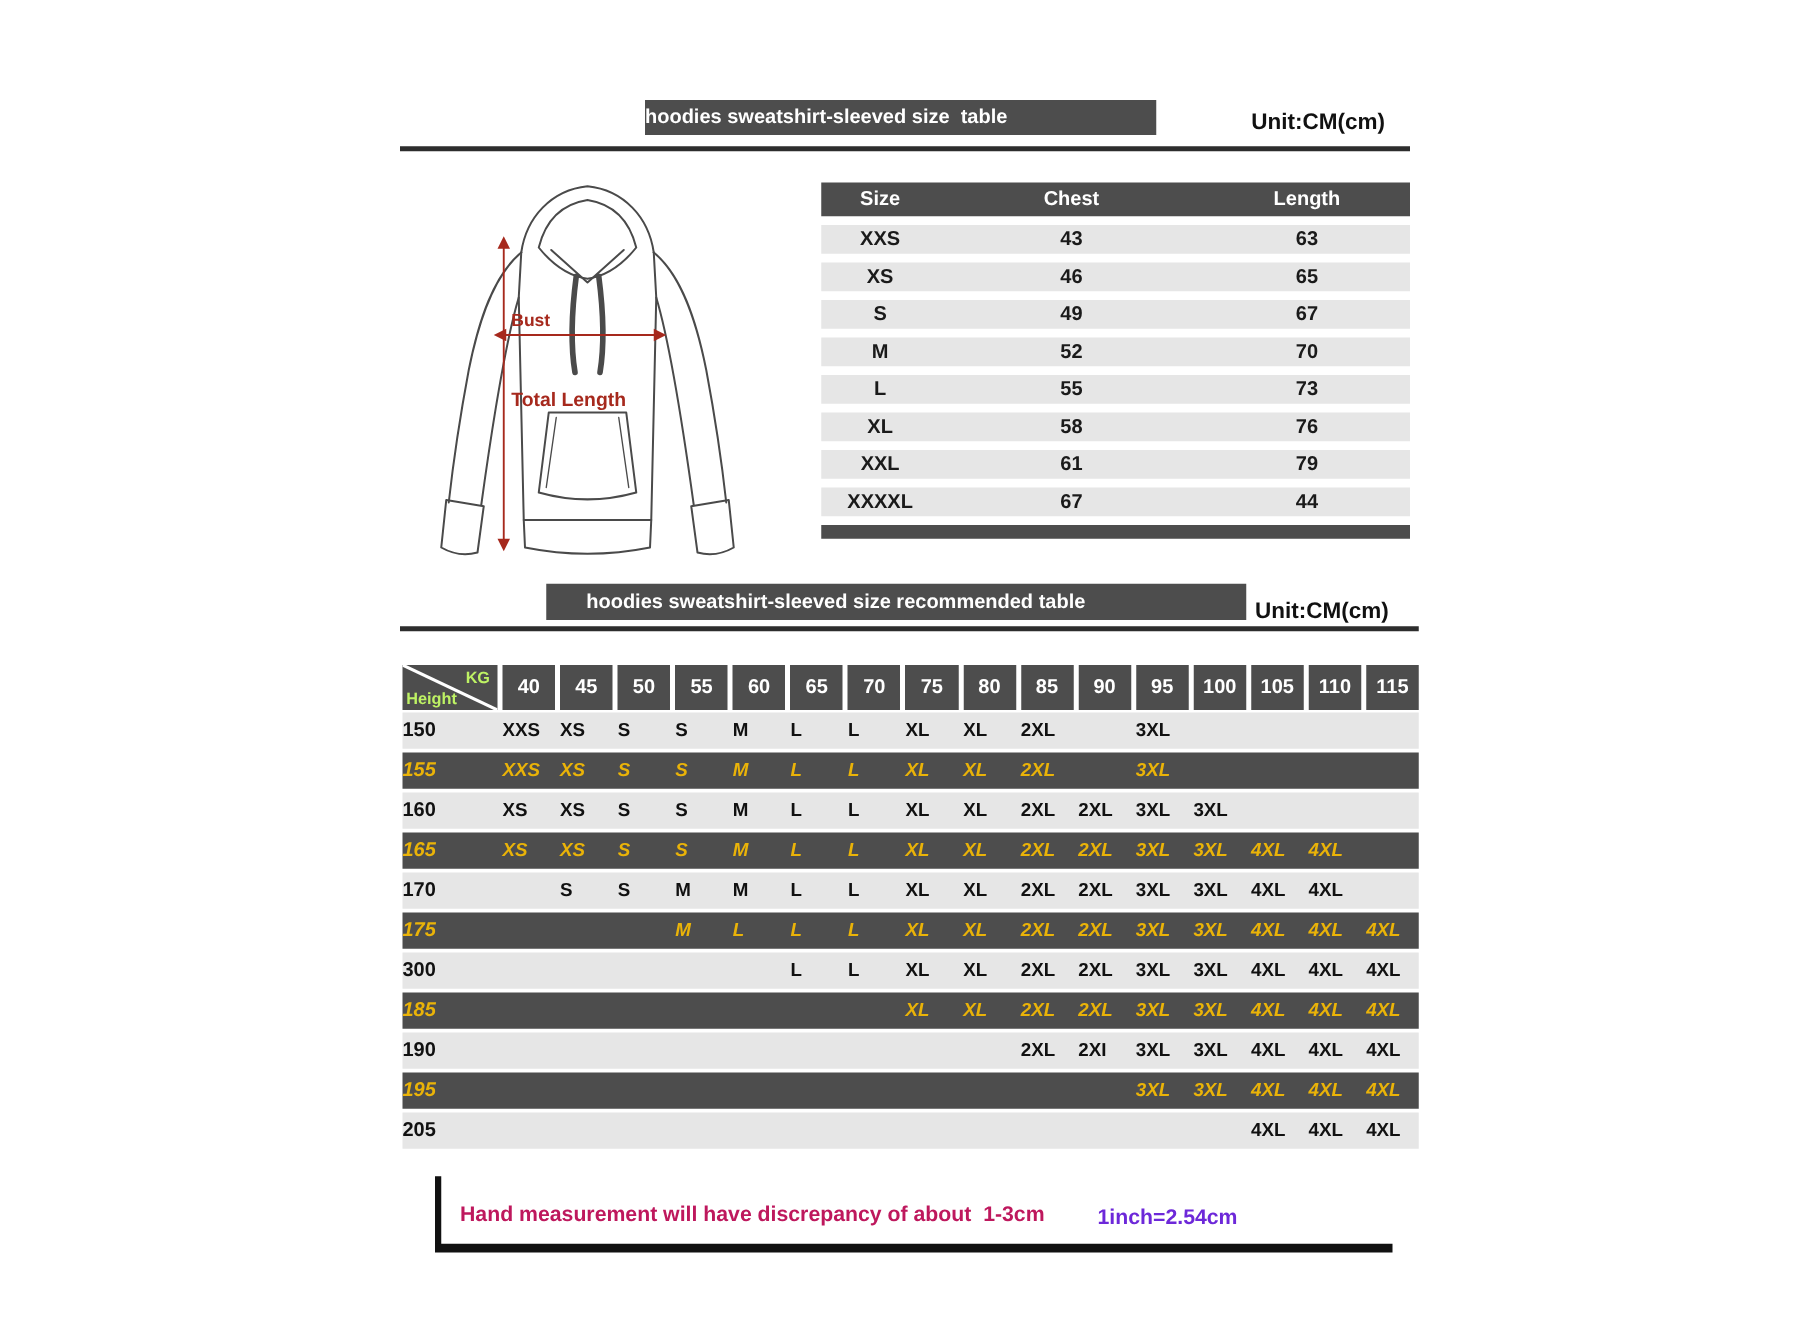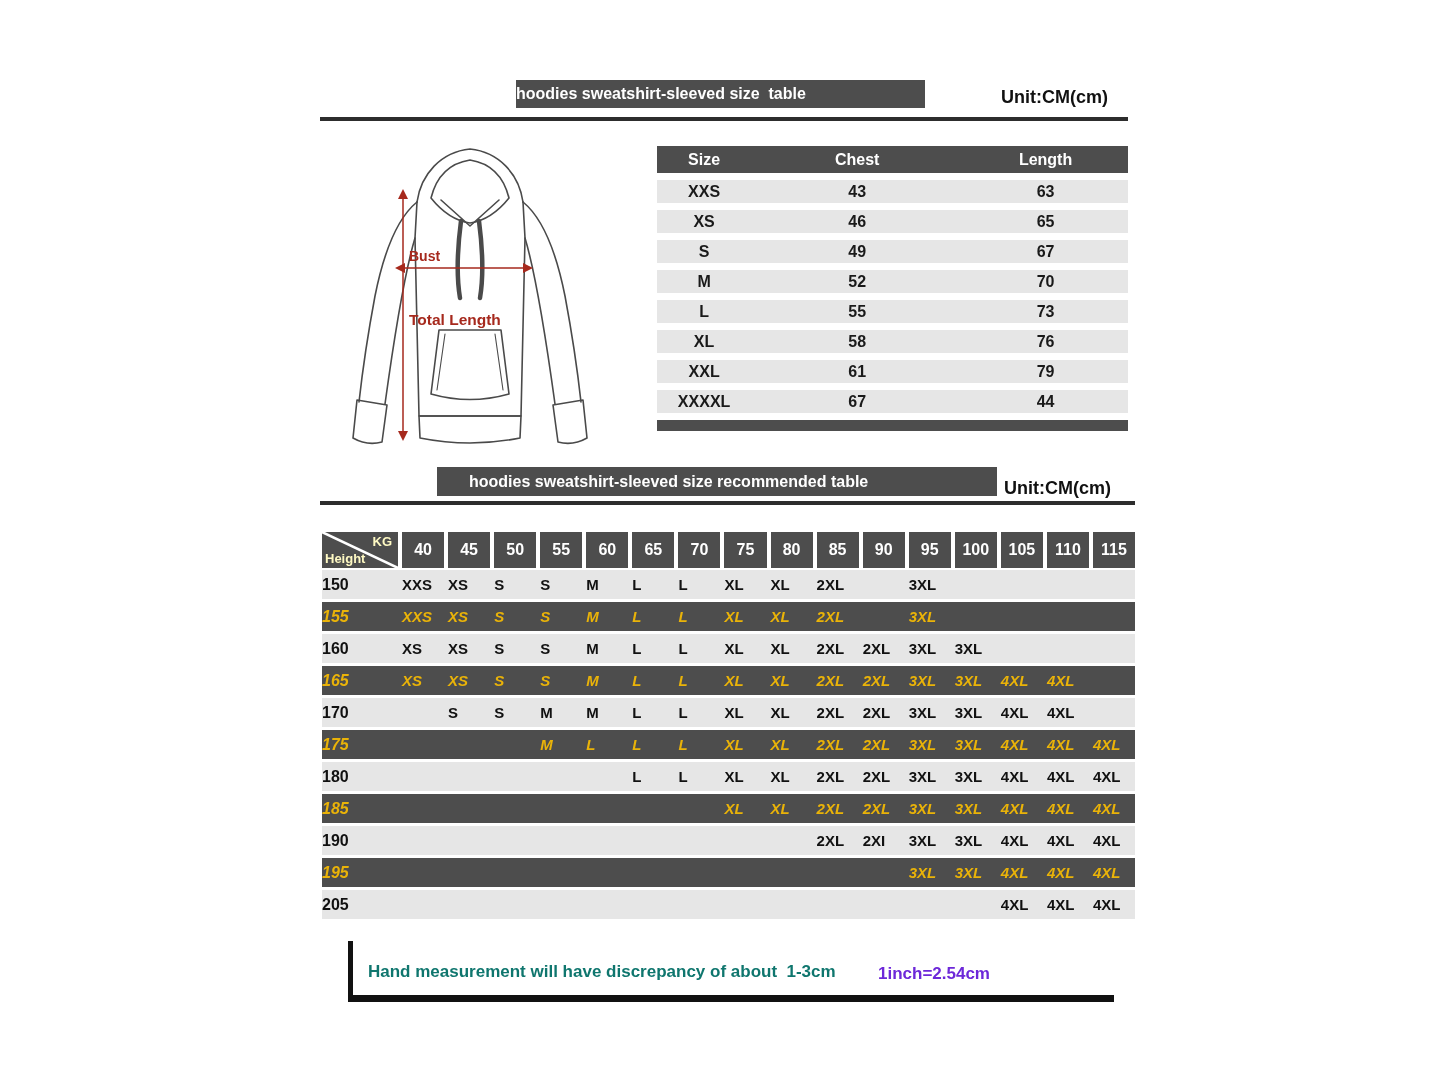--- a/index.html
+++ b/index.html
@@ -54,37 +54,37 @@
   
   .matrix { position:absolute; left:322px; top:532px; width:813px; }
   .m-header {
     display:grid; grid-template-columns:76px repeat(16,1fr);
     column-gap:4px; height:36px; margin-bottom:2px;
   }
   .wbox {
     background:var(--bar-dark,#4d4d4d); color:#fff; font-weight:bold; font-size:16px;
     display:flex; align-items:center; justify-content:center;
   }
-  .corner { position:relative; background:var(--bar-dark,#4d4d4d); color:#fef9c3; font-weight:bold;text-decoration:underline; }
+  .corner { position:relative; background:var(--bar-dark,#4d4d4d); color:#bef264; font-weight:bold;text-decoration:underline; }
   .corner svg { position:absolute; inset:0; width:100%; height:100%; }
   .corner .kg  { position:absolute; top:2px; right:6px; font-size:13px; }
   .corner .hgt { position:absolute; bottom:2px; left:3px; font-size:13px; }
   .mrow {
     display:grid; grid-template-columns:76px repeat(16,1fr);
     column-gap:4px; height:29px; margin-bottom:3px;
     align-items:center; font-weight:bold; font-size:15px; text-align:left;
   }
   .mrow.light { background:var(--row-light,#e6e6e6); color:#111; }
   .mrow.dark  { background:var(--bar-dark,#4d4d4d); color:#eab308;font-style:italic; }
   .mrow .hcell { font-size:16px; }
 
   
   .f-vline { position:absolute; left:348px; top:941px; width:5px;  height:60px; background:#111; }
   .f-hline { position:absolute; left:348px; top:995px; width:766px; height:7px; background:#111; }
-  .f-note  { position:absolute; left:368px; top:962px; font-weight:bold; font-size:17px; color:#0f766e; white-space:pre; }
+  .f-note  { position:absolute; left:368px; top:962px; font-weight:bold; font-size:17px; color:#be185d; white-space:pre; }
   .f-conv  { position:absolute; left:878px; top:964px; font-weight:bold; font-size:17px; color:#6d28d9; white-space:pre; }
 </style>
 </head>
 <body>
 
 <div class="page">
 
   <div class="title-bar t1">
     <span>hoodies sweatshirt-sleeved size  table</span>
   </div>
@@ -321,21 +321,21 @@
           <div>XL</div>
           <div>2XL</div>
           <div>2XL</div>
           <div>3XL</div>
           <div>3XL</div>
           <div>4XL</div>
           <div>4XL</div>
           <div>4XL</div>
         </div>
         <div class="mrow light">
-          <div class="hcell">180</div>
+          <div class="hcell">300</div>
           <div></div>
           <div></div>
           <div></div>
           <div></div>
           <div></div>
           <div>L</div>
           <div>L</div>
           <div>XL</div>
           <div>XL</div>
           <div>2XL</div>

